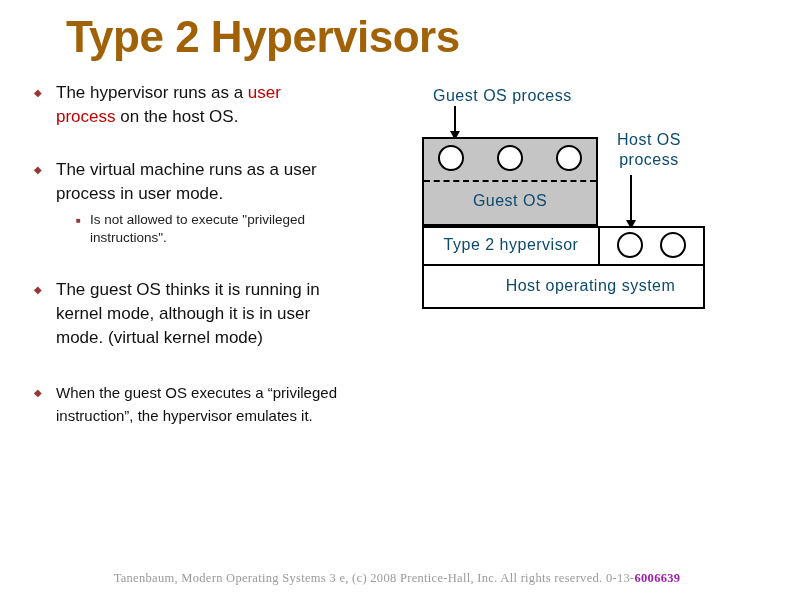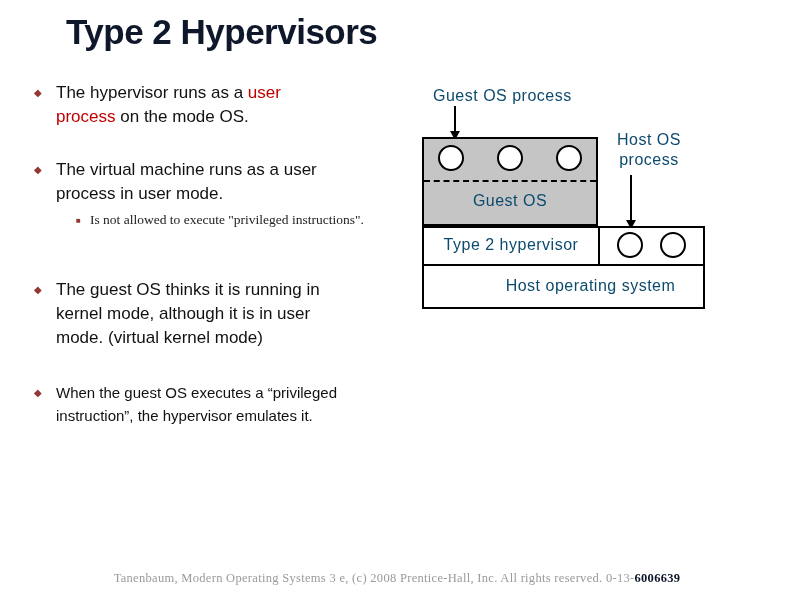--- a/index.html
+++ b/index.html
@@ -2,35 +2,35 @@
 <html><head>
 <meta charset="utf-8">
 <style>
   html,body { margin:0; padding:0; background:#ffffff; }
   #slide {
     position:relative; width:794px; height:595px; background:#ffffff;
     font-family:"Liberation Sans", sans-serif; color:#000; overflow:hidden;
   }
   
   #title {
-    position:absolute; left:66px; top:12px; font-size:35px; font-weight:bold;
-    letter-spacing:-0.5px; color:#0f172a; white-space:nowrap;
+    position:absolute; left:66px; top:12px; font-size:44px; font-weight:bold;
+    letter-spacing:-0.5px; color:#a16207; white-space:nowrap;
   }
   
   .bullet { position:absolute; display:flex; align-items:flex-start; }
   .bullet .glyph {
     flex:0 0 22px; color:#953734; font-size:10px; padding-top:6px; text-align:left;
   }
   .bullet .txt { flex:1; font-size:17px; line-height:24px; color:#111; }
   .em-red { color:#c00000; }
   #bullet1 { left:34px; top:81px;  width:300px; }
   #bullet2 { left:34px; top:158px; width:315px; }
   #subbullet { left:76px; top:211px; width:288px; }
   #subbullet .glyph { flex:0 0 14px; font-size:8px; padding-top:5px; }
-  #subbullet .txt { font-size:13.5px; line-height:17.5px; color:#222;font-family:Liberation Serif, serif; }
+  #subbullet .txt { font-size:13.5px; line-height:17.5px; color:#222; }
   #bullet3 { left:34px; top:278px; width:320px; }
   #bullet4 { left:34px; top:381px; width:368px; }
   #bullet4 .txt { font-size:15px; line-height:23px; }
   
   .fig-label { position:absolute; font-size:16px; letter-spacing:0.5px; color:#0c4a6e; }
   #lbl-guest-process { left:433px; top:87px; white-space:nowrap; }
   #lbl-host-process  { left:617px; top:130px; line-height:20px; white-space:pre-line;text-align:center; }
   .box { position:absolute; box-sizing:border-box; border:2px solid #000; background:#fff; }
   #guest-box   { left:422px; top:137px; width:176px; height:89px; }
   #dash-line   { position:absolute; left:424px; top:180px; width:172px; border-top:2px dashed #000; }
@@ -56,32 +56,32 @@
   #arrow1-stem { left:454px; top:106px; height:26px; }
   #arrow1-head { left:450px; top:131px; }
   #arrow2-stem { left:630px; top:175px; height:46px; }
   #arrow2-head { left:626px; top:220px; }
   
   #footer {
     position:absolute; left:0; right:0; top:571px; text-align:center;
     font-family:"Liberation Serif", serif; font-size:12.5px; color:#9a9a9a;
     letter-spacing:0.3px;
   }
-  #footer b { font-weight:bold; color:#0f172a; }
+  #footer b { font-weight:bold; color:#a21caf; }
 </style>
 </head>
 <body>
 
 <div id="slide">
 
   <div id="title">Type 2 Hypervisors</div>
 
   <div class="bullet" id="bullet1">
     <span class="glyph">◆</span>
-    <span class="txt"><span>The hypervisor runs as a </span><span class="em-red">user process</span><span> on the mode OS.</span></span>
+    <span class="txt"><span>The hypervisor runs as a </span><span class="em-red">user process</span><span> on the host OS.</span></span>
   </div>
 
   <div class="bullet" id="bullet2">
     <span class="glyph">◆</span>
     <span class="txt">The virtual machine runs as a user process in user mode.</span>
   </div>
 
   <div class="bullet" id="subbullet">
     <span class="glyph">■</span>
     <span class="txt">Is not allowed to execute "privileged instructions".</span>

